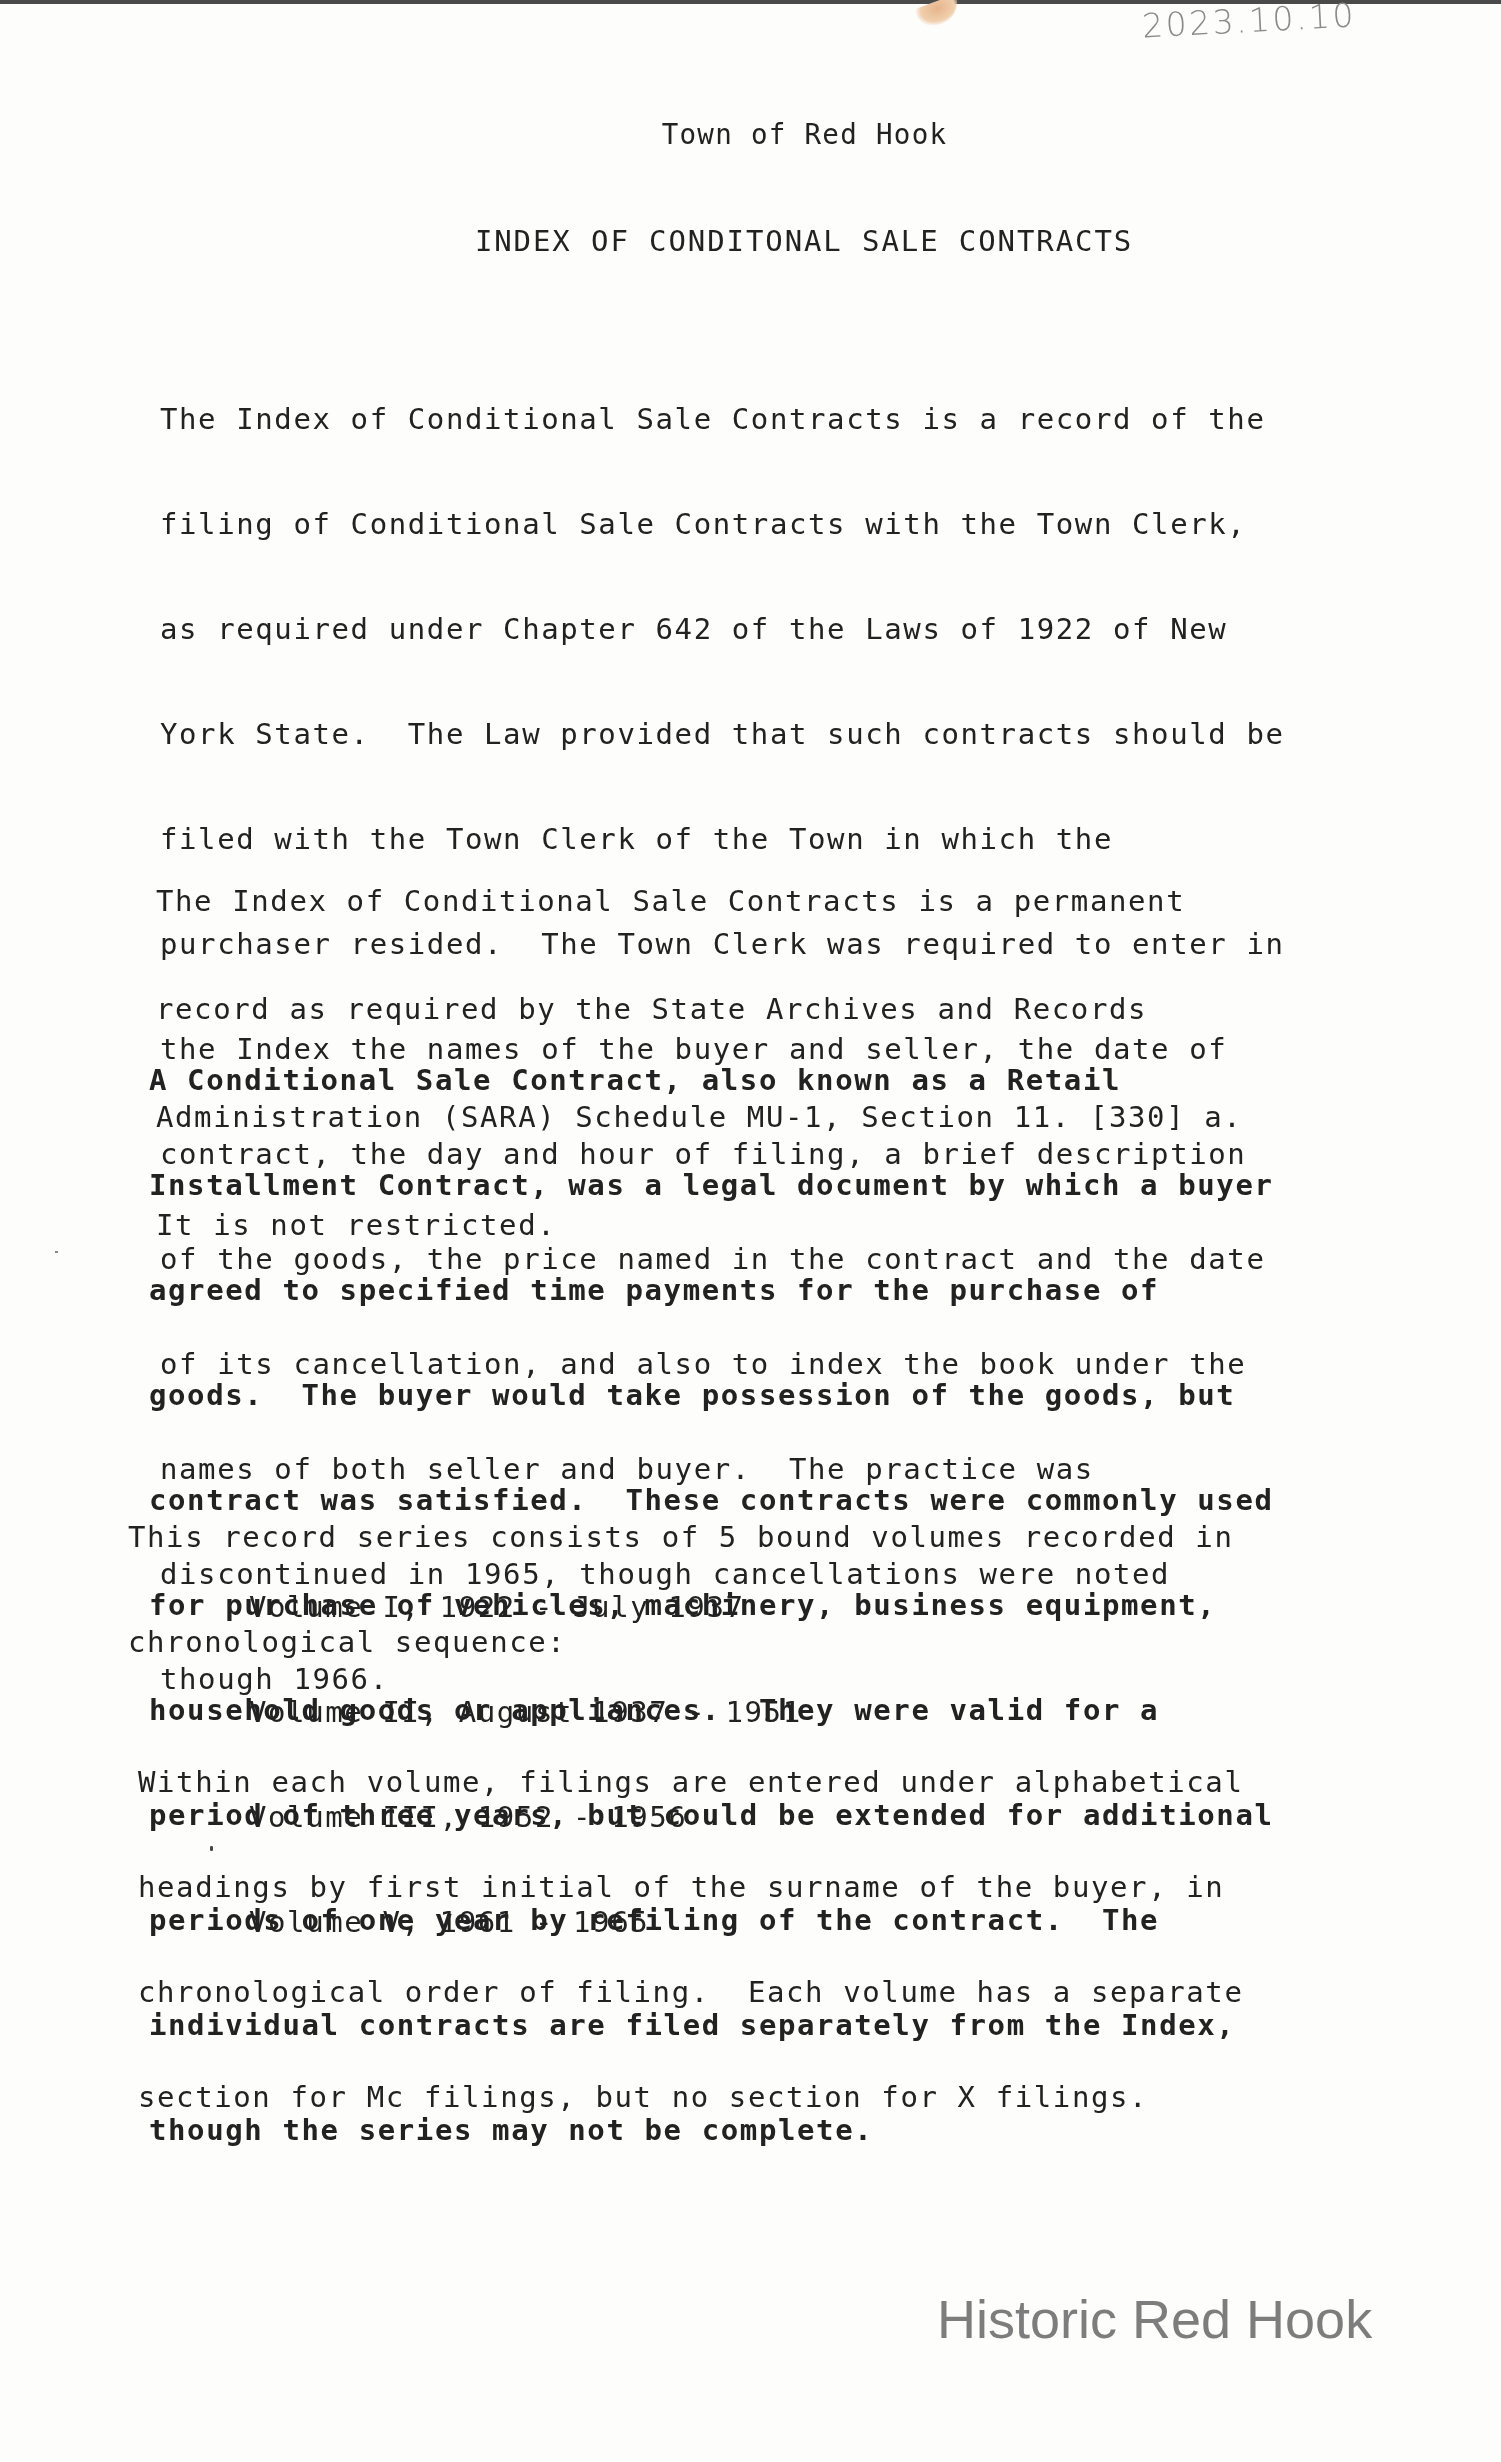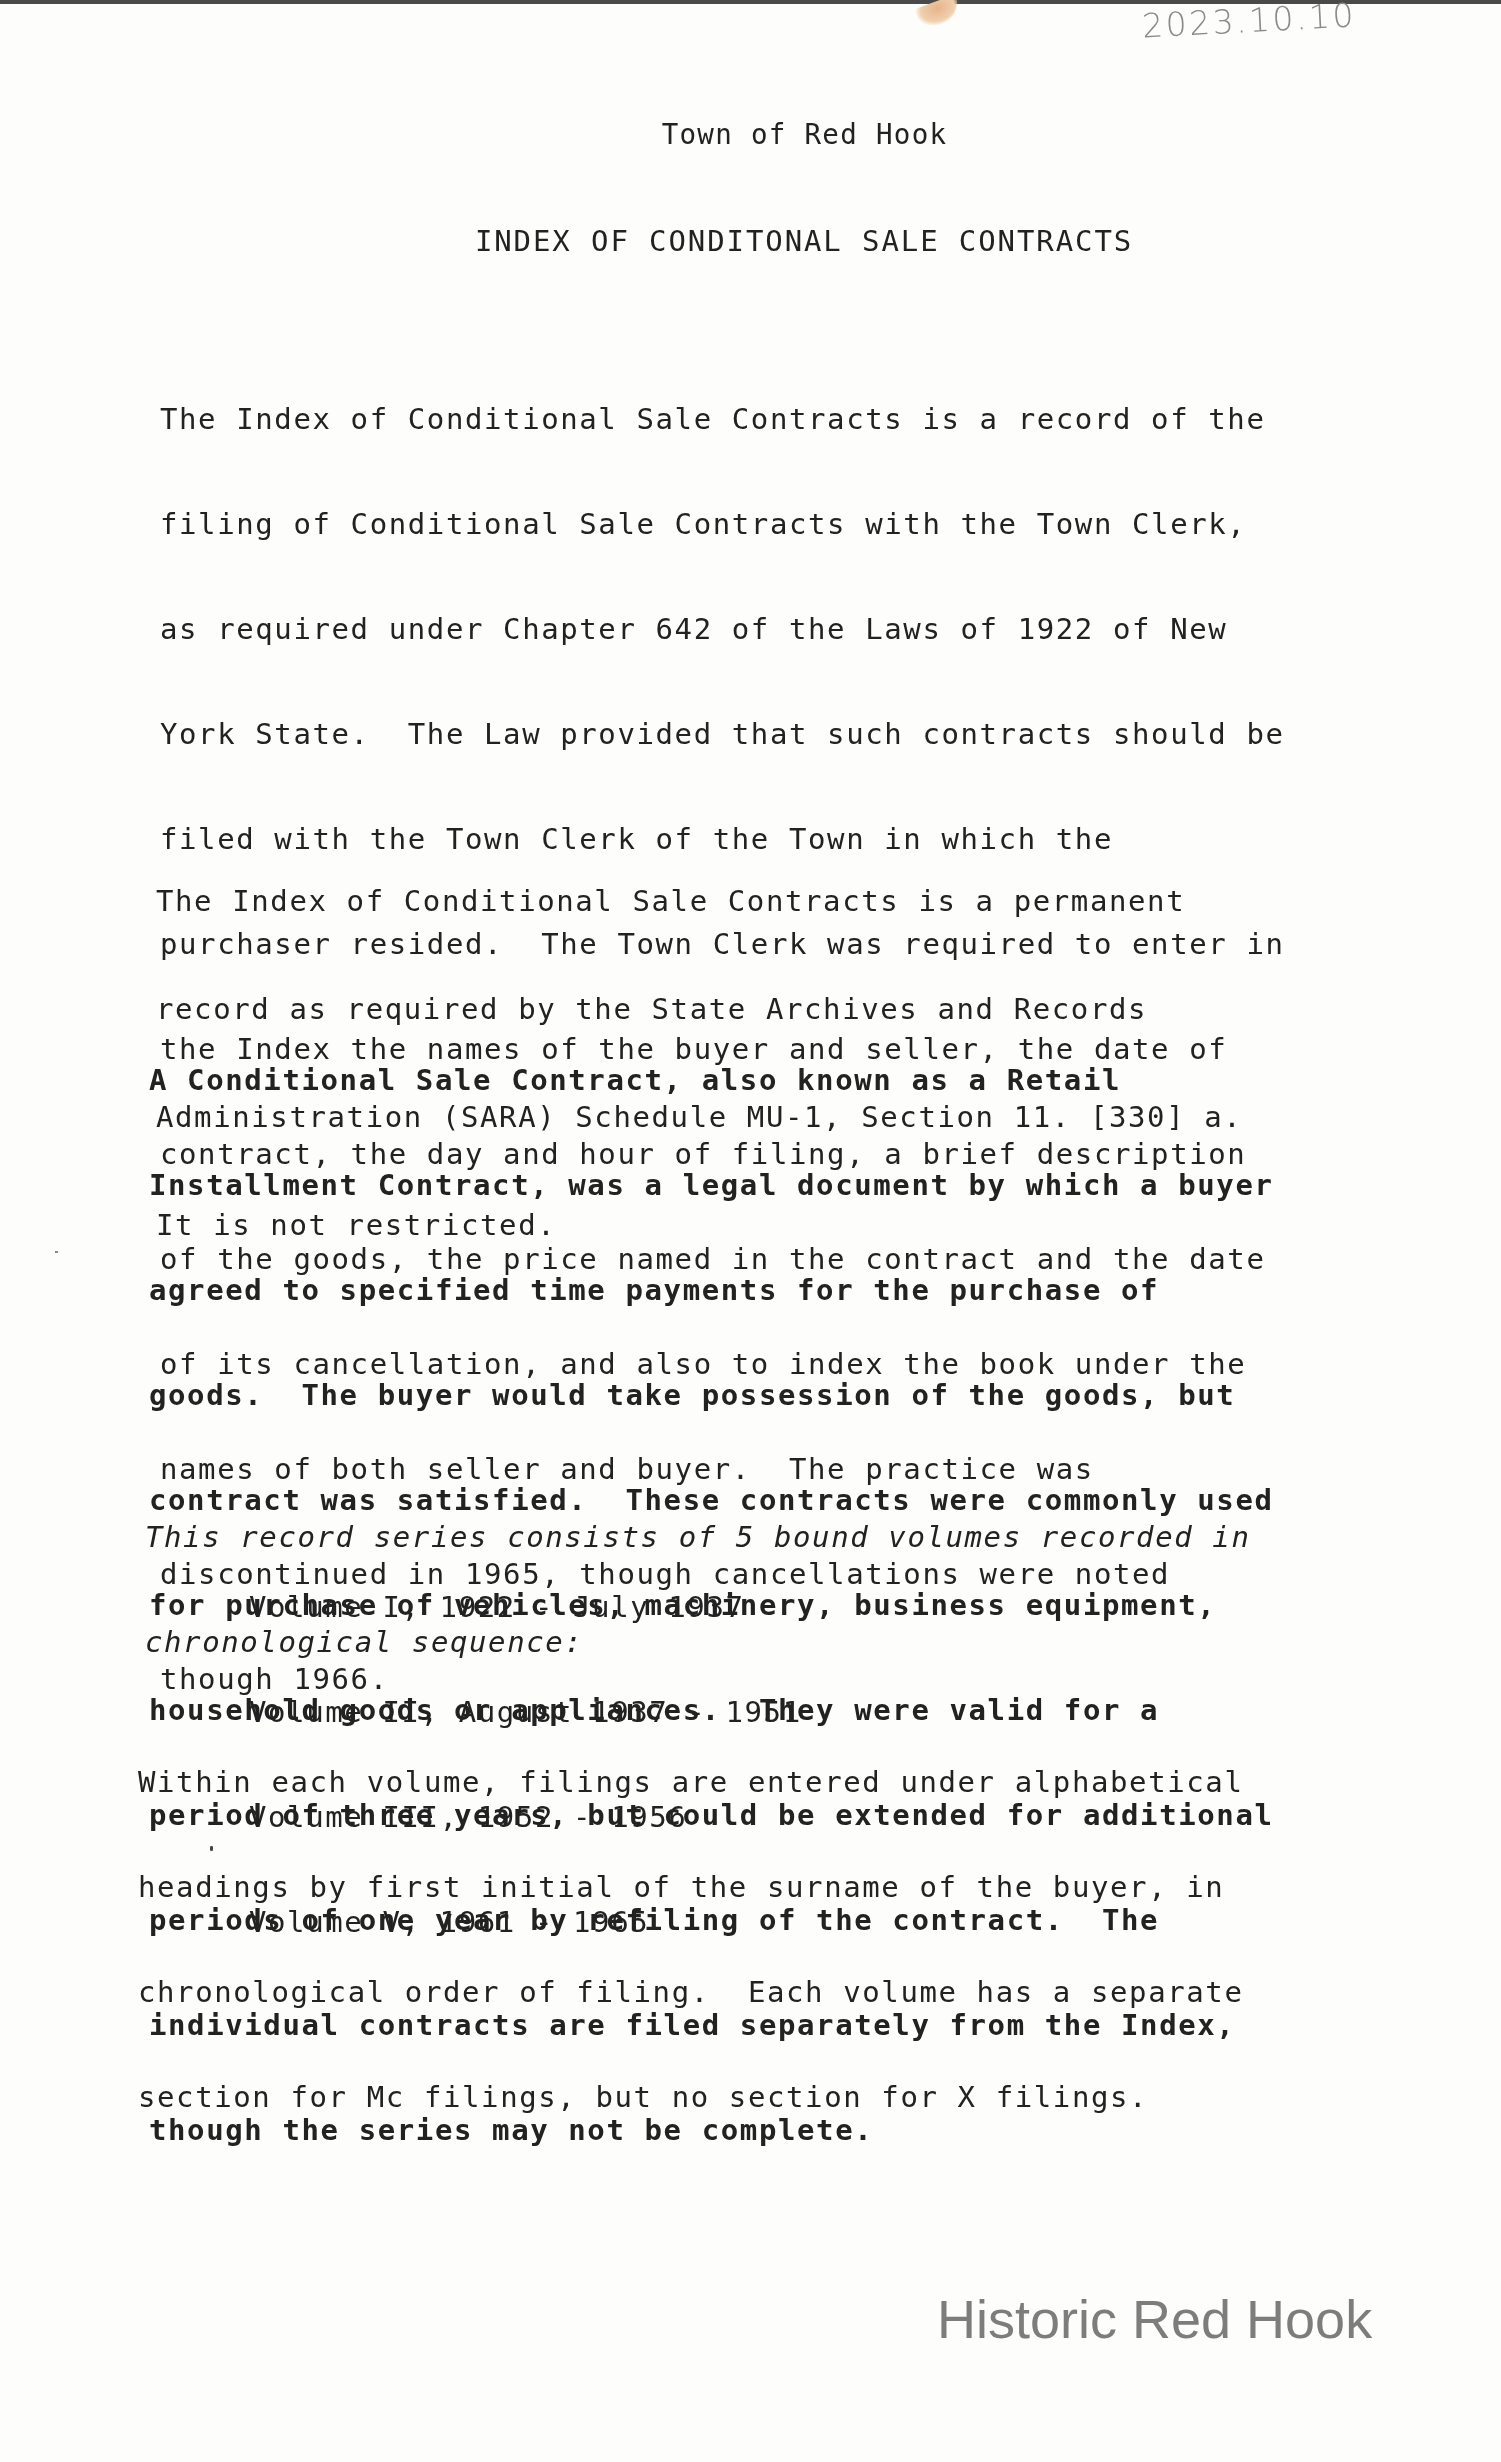--- a/index.html
+++ b/index.html
@@ -69,21 +69,21 @@
     .para {
       position: absolute;
       font-size: 29px;
       line-height: 35px;
       letter-spacing: 1.6px;
       white-space: pre;
     }
     .p1 { left: 160px; top: 332px; }
     .p2 { left: 156px; top: 811px; line-height: 36px; }
     .p3 { left: 149px; top: 993px; font-weight: bold; }
-    .p4 { left: 145px; top: 1450px; font-style: italic; }
+    .p4 { left: 128px; top: 1450px; }
     .volumes {
       position: absolute;
       left: 249px;
       top: 1520px;
       font-size: 29px;
       line-height: 35px;
       letter-spacing: 1.6px;
       white-space: pre;
     }
     .p5 { left: 138px; top: 1695px; }

